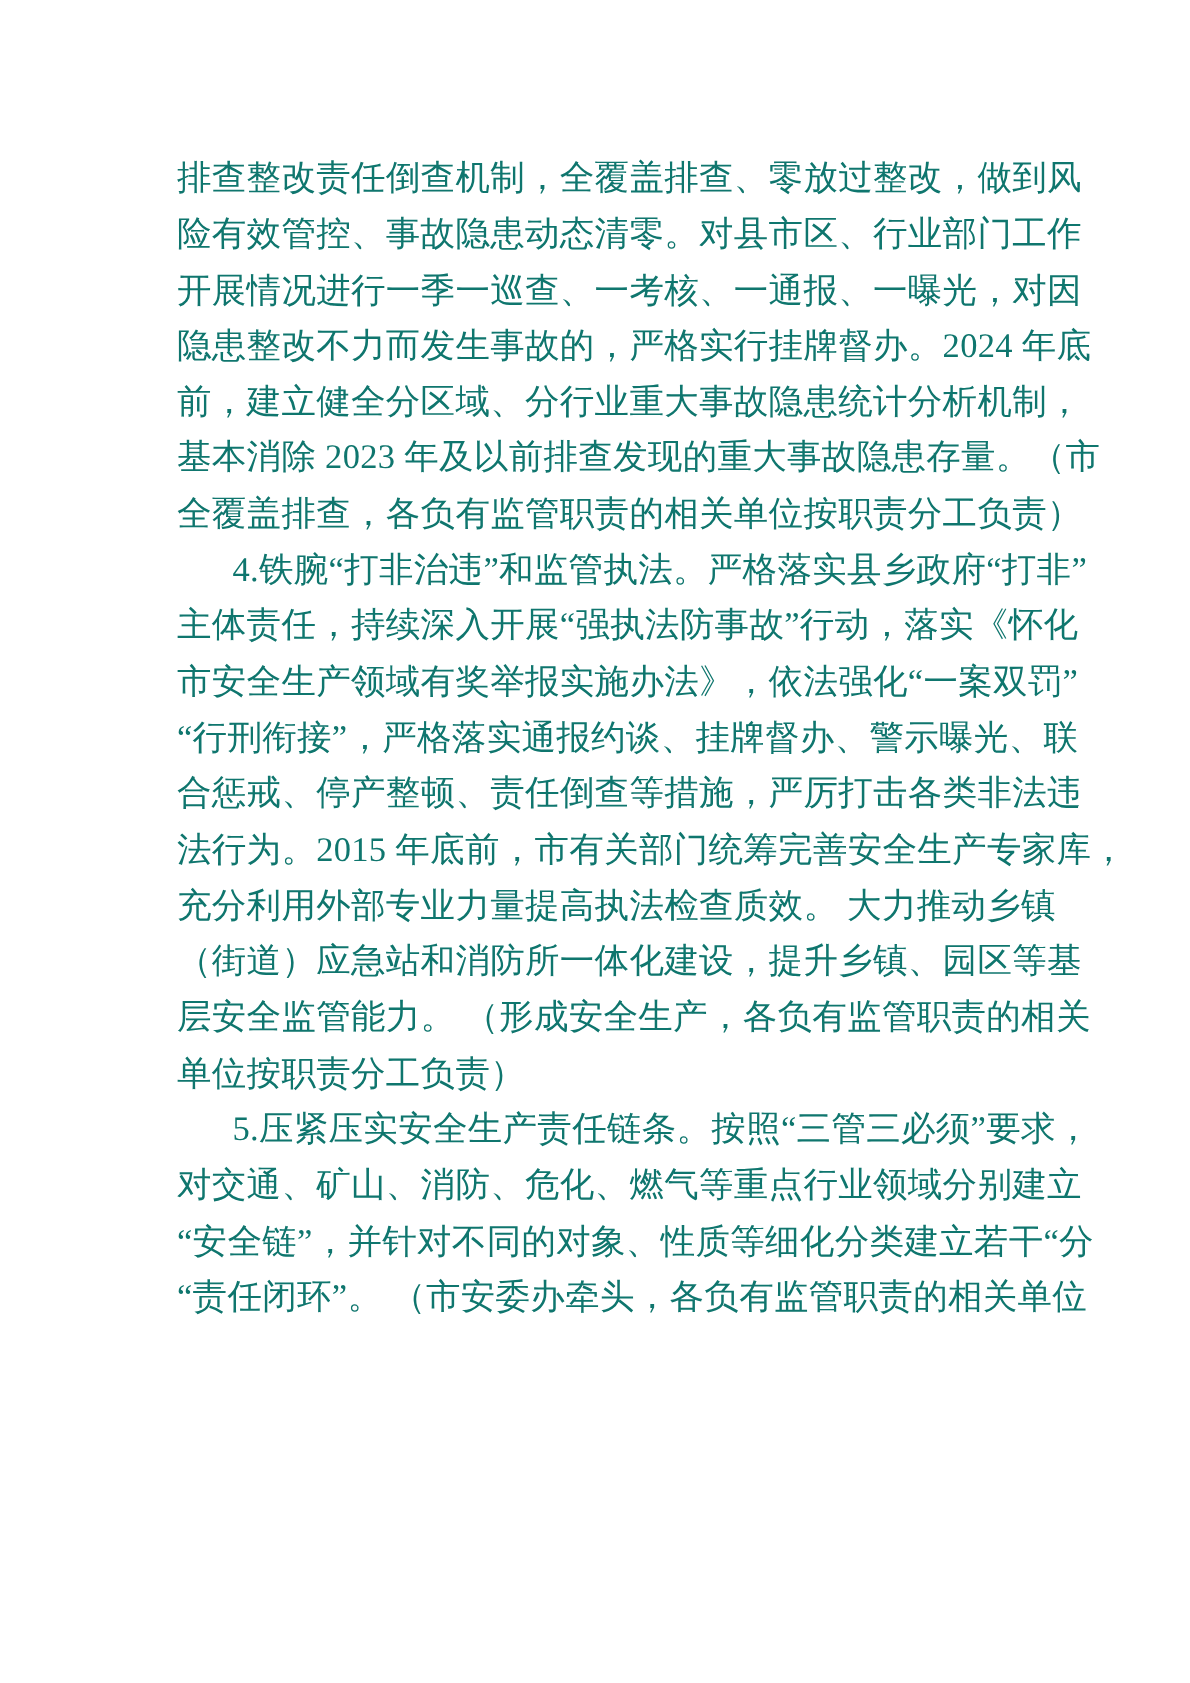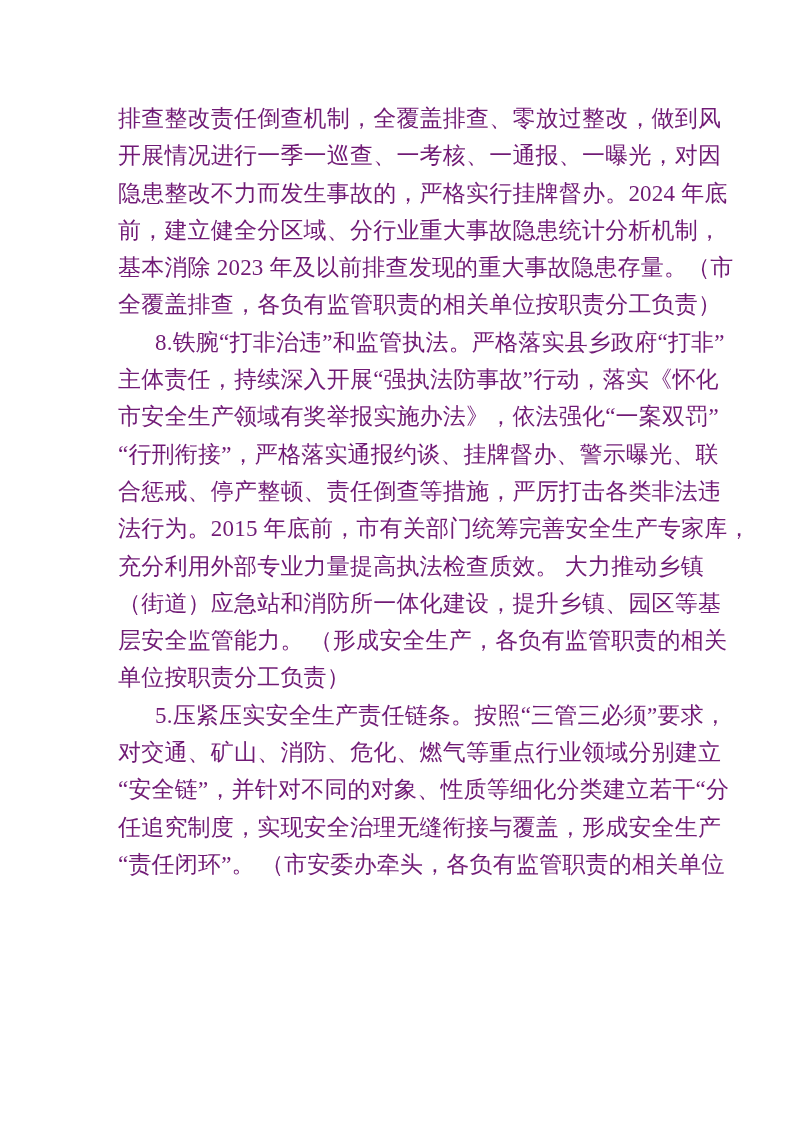--- a/index.html
+++ b/index.html
@@ -7,21 +7,21 @@
     padding: 0;
     background: #ffffff;
   }
   .page {
     position: relative;
     width: 793px;
     height: 1122px;
     background: #ffffff;
     overflow: hidden;
     font-family: "Liberation Serif", "DejaVu Serif", serif;
-    color: #701a75;
+    color: #0f766e;
   }
   .text-block {
     position: absolute;
     left: 118px;
     top: 100px;
     width: 562px;
   }
   .paragraph {
     margin: 0;
     padding: 0;
@@ -38,42 +38,42 @@
   }
 </style>
 </head>
 <body>
 
 <div class="page">
   <div class="text-block">
 
     <div class="paragraph">
       <div class="line">排查整改责任倒查机制，全覆盖排查、零放过整改，做到风</div>
+      <div class="line">险有效管控、事故隐患动态清零。对县市区、行业部门工作</div>
       <div class="line">开展情况进行一季一巡查、一考核、一通报、一曝光，对因</div>
       <div class="line">隐患整改不力而发生事故的，严格实行挂牌督办。2024 年底</div>
       <div class="line">前，建立健全分区域、分行业重大事故隐患统计分析机制，</div>
       <div class="line">基本消除 2023 年及以前排查发现的重大事故隐患存量。（市</div>
       <div class="line">全覆盖排查，各负有监管职责的相关单位按职责分工负责）</div>
     </div>
 
     <div class="paragraph">
-      <div class="line first-line">8.铁腕“打非治违”和监管执法。严格落实县乡政府“打非”</div>
+      <div class="line first-line">4.铁腕“打非治违”和监管执法。严格落实县乡政府“打非”</div>
       <div class="line">主体责任，持续深入开展“强执法防事故”行动，落实《怀化</div>
       <div class="line">市安全生产领域有奖举报实施办法》，依法强化“一案双罚”</div>
       <div class="line">“行刑衔接”，严格落实通报约谈、挂牌督办、警示曝光、联</div>
       <div class="line">合惩戒、停产整顿、责任倒查等措施，严厉打击各类非法违</div>
       <div class="line">法行为。2015 年底前，市有关部门统筹完善安全生产专家库，</div>
       <div class="line">充分利用外部专业力量提高执法检查质效。 大力推动乡镇</div>
       <div class="line">（街道）应急站和消防所一体化建设，提升乡镇、园区等基</div>
       <div class="line">层安全监管能力。 （形成安全生产，各负有监管职责的相关</div>
       <div class="line">单位按职责分工负责）</div>
     </div>
 
     <div class="paragraph">
       <div class="line first-line">5.压紧压实安全生产责任链条。按照“三管三必须”要求，</div>
       <div class="line">对交通、矿山、消防、危化、燃气等重点行业领域分别建立</div>
       <div class="line">“安全链”，并针对不同的对象、性质等细化分类建立若干“分</div>
-      <div class="line">任追究制度，实现安全治理无缝衔接与覆盖，形成安全生产</div>
       <div class="line">“责任闭环”。 （市安委办牵头，各负有监管职责的相关单位</div>
     </div>
 
   </div>
 </div>
 
 </body></html>

